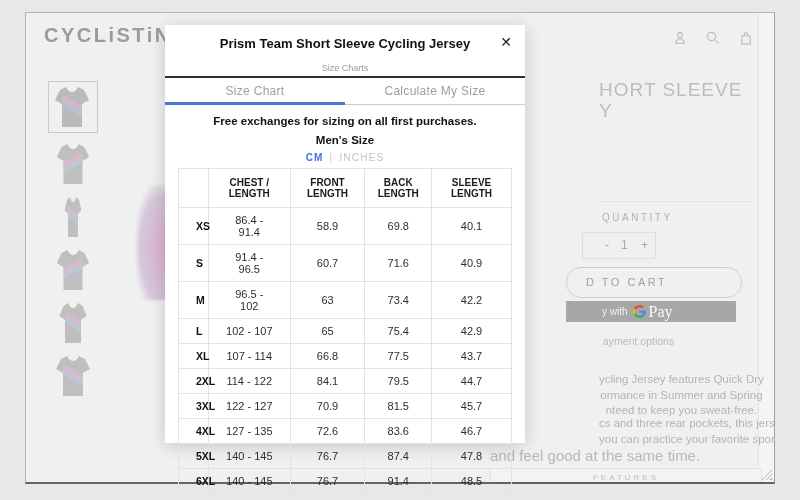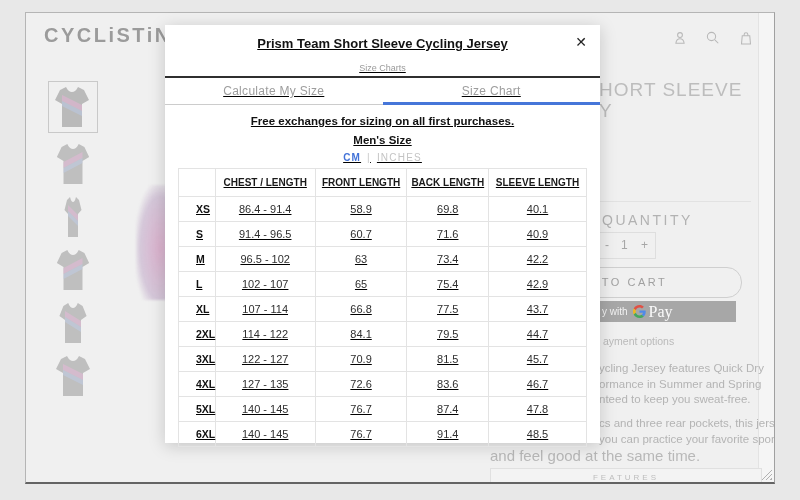--- a/index.html
+++ b/index.html
@@ -31,48 +31,48 @@
   .thumb:nth-child(5) svg{transform:scaleX(.8);}
   .thumb:nth-child(2) svg,.thumb:nth-child(4) svg{transform:scaleX(-.95);}
   .main-img-sliver{position:absolute;left:110px;top:172px;width:32px;height:115px;
     background:radial-gradient(ellipse at 75% 55%,rgba(203,128,178,.55),rgba(150,105,165,.3) 58%,rgba(150,105,165,0) 78%);
     filter:blur(1px);}
   
   .frag{position:absolute;white-space:nowrap;}
   .title-frag{font-size:19px;color:#bdbdbd;letter-spacing:1px;}
   .t1{left:573px;top:66px;} .t2{left:573px;top:87px;}
   .pdivider{position:absolute;left:573px;top:188px;width:152px;border-top:1px solid #e2e2e2;}
-  .qty-label{left:576px;top:199px;font-size:14px;letter-spacing:2.5px;color:#b2b2b2;}
+  .qty-label{left:576px;top:199px;font-size:10px;letter-spacing:2.5px;color:#b2b2b2;}
   .stepper{position:absolute;left:556px;top:219px;width:72px;height:25px;
     border:1px solid #dedede;color:#a6a6a6;}
   .stepper span{position:absolute;top:5px;font-size:12px;}
   .st-minus{left:22px;} .st-val{left:38px;} .st-plus{left:58px;}
   .atc-pill{position:absolute;left:540px;top:254px;width:174px;height:29px;
     border:1px solid #cfcfcf;border-radius:15px;}
   .atc-pill span{position:absolute;left:19px;top:8px;font-size:11px;
     letter-spacing:2.5px;color:#a0a0a0;white-space:nowrap;}
   .gpay-btn{position:absolute;left:540px;top:288px;width:170px;height:21px;
     background:#a7a7a7;display:flex;align-items:center;padding-left:36px;box-sizing:border-box;}
   .gpay-btn .gp-txt{font-size:10px;color:#f2f2f2;margin-right:5px;}
   .gpay-btn svg{width:13px;height:13px;opacity:.85;margin-right:3px;}
   .gpay-btn .gp-pay{font-size:16px;color:#fbfbfb;font-family:Liberation Serif, serif;}
   .more-pay{left:577px;top:322px;font-size:10.5px;color:#bababa;}
   .desc{position:absolute;font-size:11.5px;color:#b4b4b4;line-height:15.5px;white-space:nowrap;}
-  .desc1{left:573px;top:348px;}
+  .desc1{left:573px;top:359px;text-align:center;}
   .desc2{left:573px;top:403px;}
   .desc2-last{left:464px;top:434px;font-size:15px;color:#b8b8b8;}
   .features-box{position:absolute;left:464px;top:455px;width:270px;height:24px;
     border:1px solid #e0e0e0;background:#f3f3f3;text-align:center;
     font-size:8px;letter-spacing:3px;color:#bdbdbd;line-height:18px;}
   .resize-grip{position:absolute;right:2px;bottom:2px;width:11px;height:11px;
     background:repeating-linear-gradient(135deg,transparent 0 2px,#9a9a9a 2px 3px);
     clip-path:polygon(100% 0,100% 100%,0 100%);opacity:.75;}
   
-  .modal{position:absolute;left:165px;top:25px;width:435px;height:418px;
-    background:#fff;box-shadow:0 3px 16px rgba(0,0,0,.18);z-index:5;text-decoration:underline;}
+  .modal{position:absolute;left:165px;top:25px;width:360px;height:418px;
+    background:#fff;box-shadow:0 3px 16px rgba(0,0,0,.18);z-index:5;}
   .m-header{position:relative;padding-top:11px;}
   .m-title{text-align:center;font-size:13px;font-weight:bold;color:#121212;}
   .m-sub{text-align:center;font-size:9px;color:#9a9a9a;margin-top:12px;}
   .m-close{position:absolute;right:13px;top:9px;font-size:14px;color:#222;cursor:pointer;}
   .m-tabbar{margin-top:3px;border-top:2px solid #2f2f2f;border-bottom:1px solid #ccc;
     display:flex;height:26px;}
   .m-tab{flex:1;position:relative;text-align:center;line-height:26px;
     font-size:12px;color:#9d9d9d;letter-spacing:.3px;cursor:pointer;}
   .m-tab.active::after{content:'';position:absolute;left:0;right:0;bottom:-1px;
     height:3px;background:#4676d9;}
@@ -202,22 +202,22 @@
 </div>
 
 <div class="modal">
   <div class="m-header">
     <div class="m-title">Prism Team Short Sleeve Cycling Jersey</div>
     <div class="m-sub">Size Charts</div>
     <div class="m-close">✕</div>
   </div>
 
   <div class="m-tabbar">
+    <div class="m-tab active">Size Chart</div>
     <div class="m-tab">Calculate My Size</div>
-    <div class="m-tab active">Size Chart</div>
   </div>
 
   <div class="m-promo">Free exchanges for sizing on all first purchases.</div>
   <div class="m-mens">Men's Size</div>
 
   <div class="m-units">
     <span class="u-cm">CM</span><span class="u-sep">|</span><span class="u-in">INCHES</span>
   </div>
 
   <div class="m-table-wrap">

